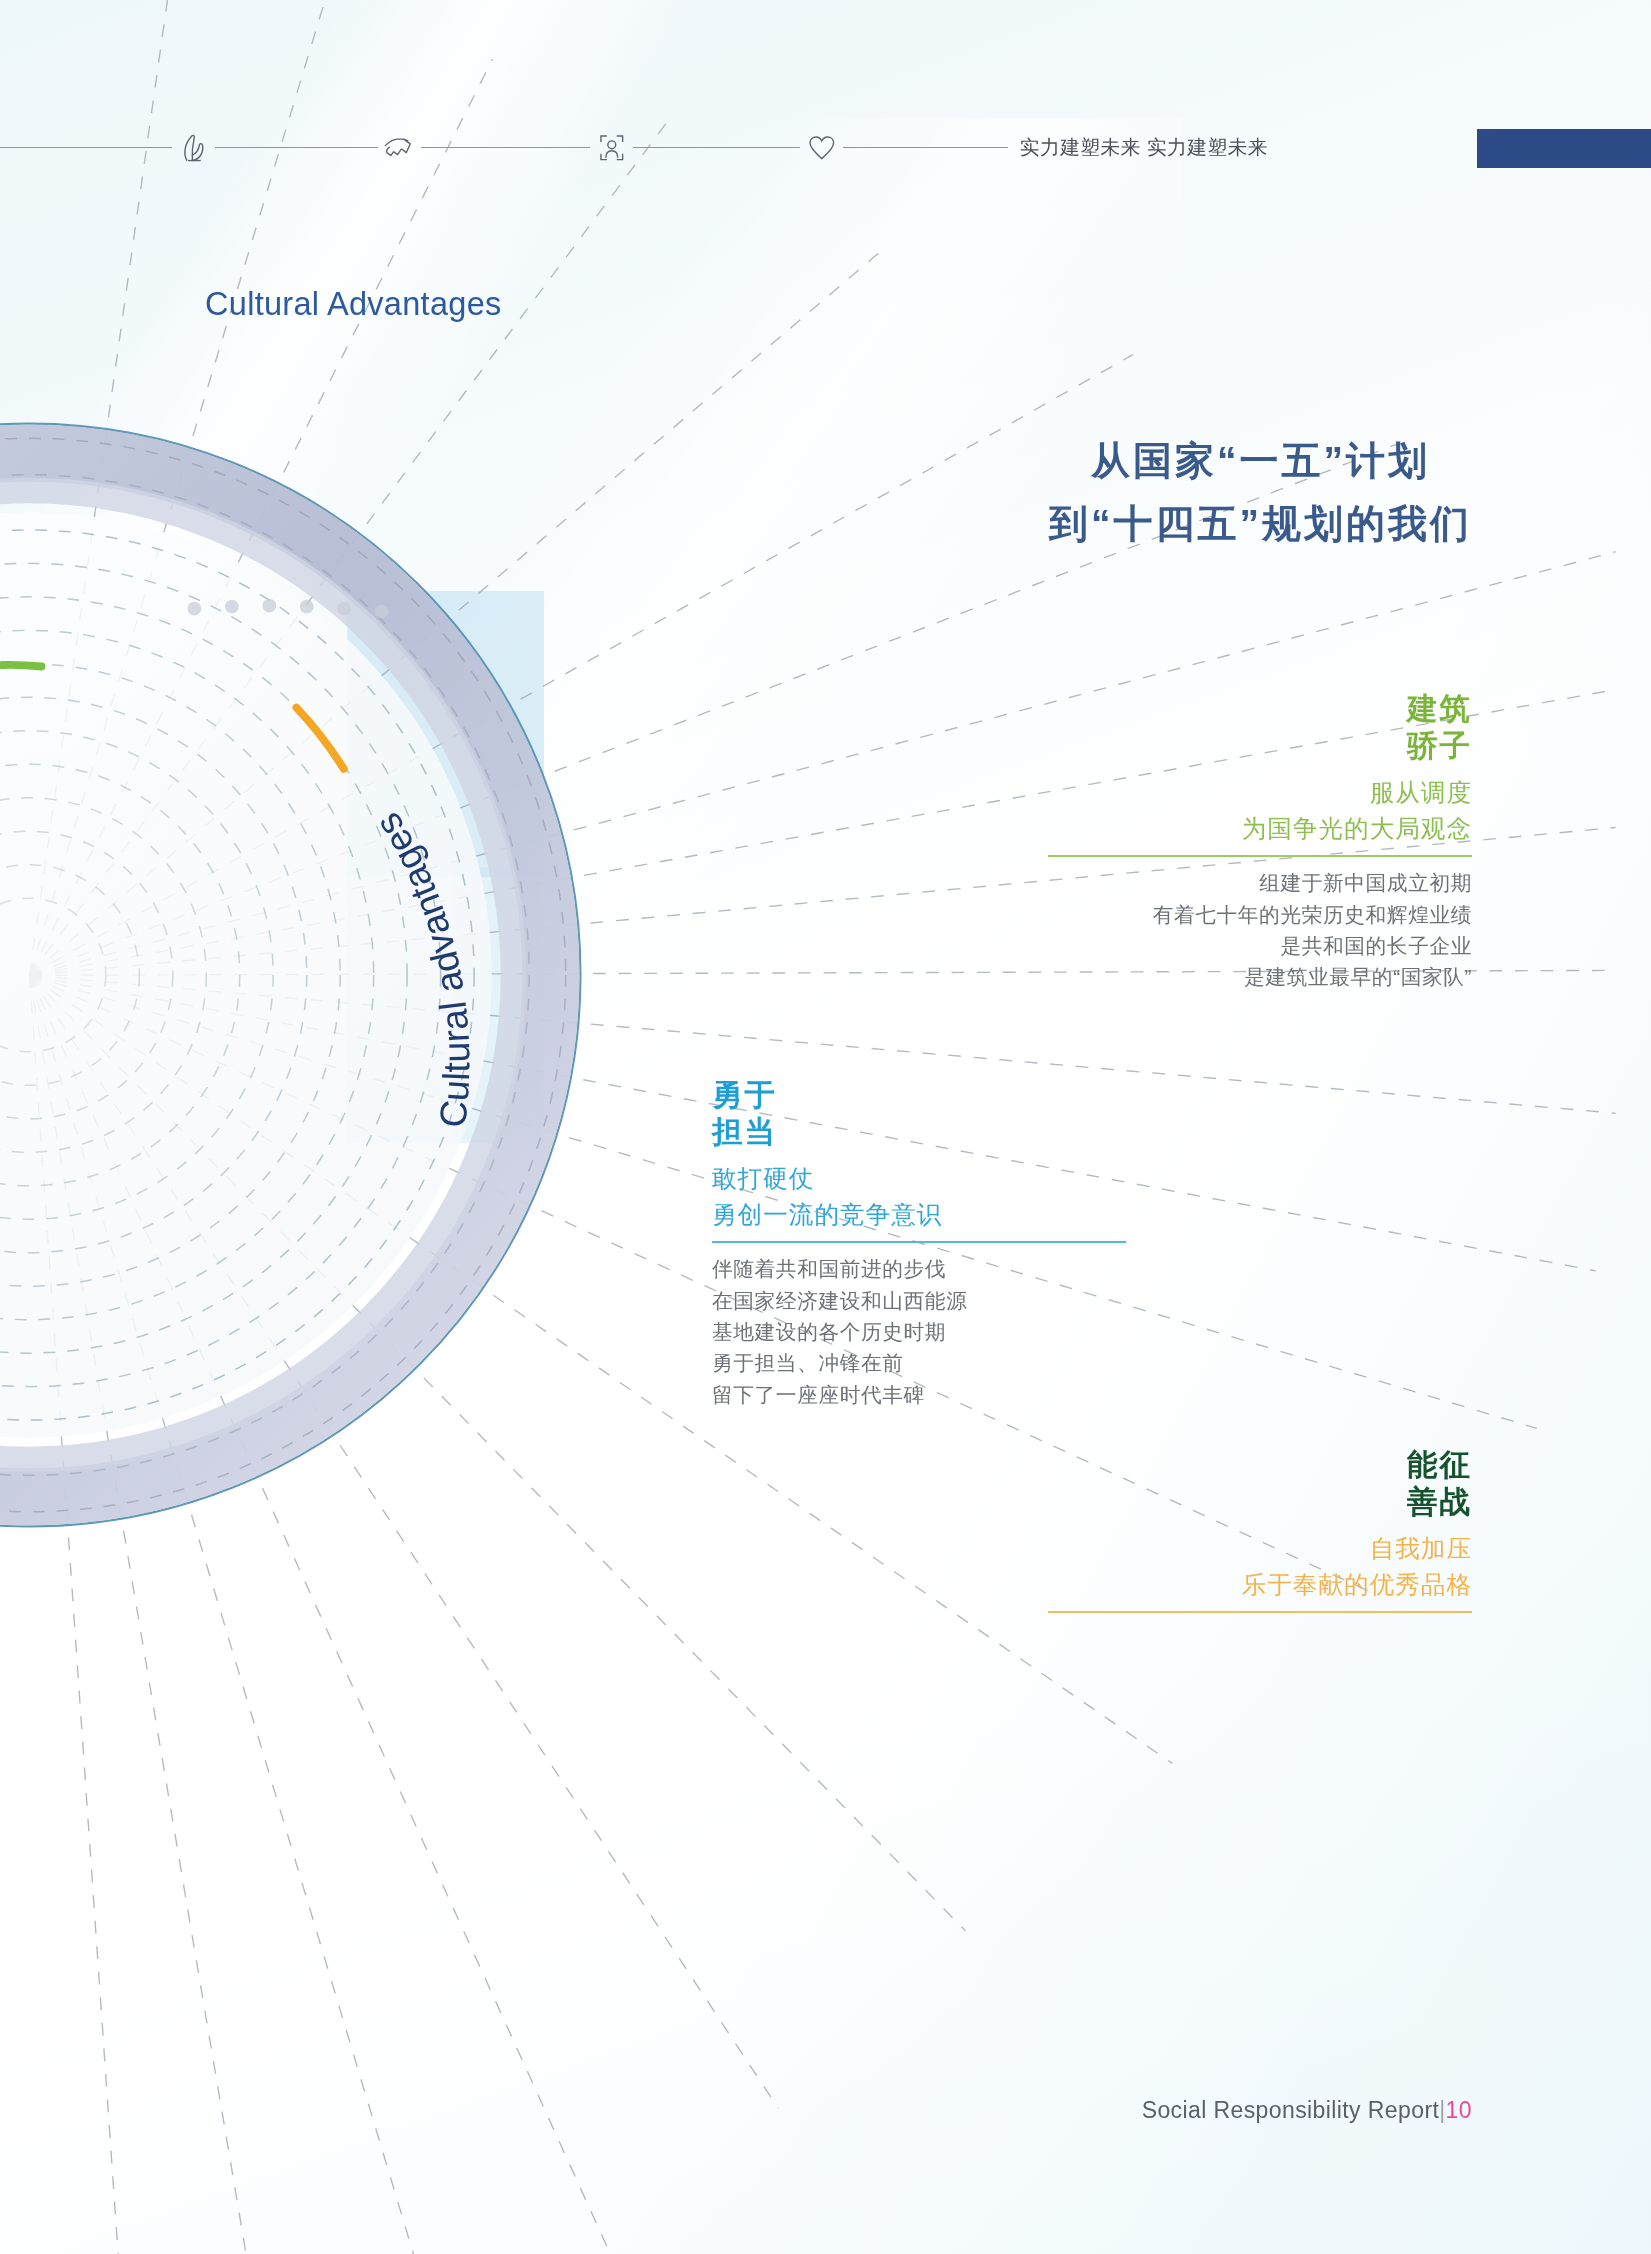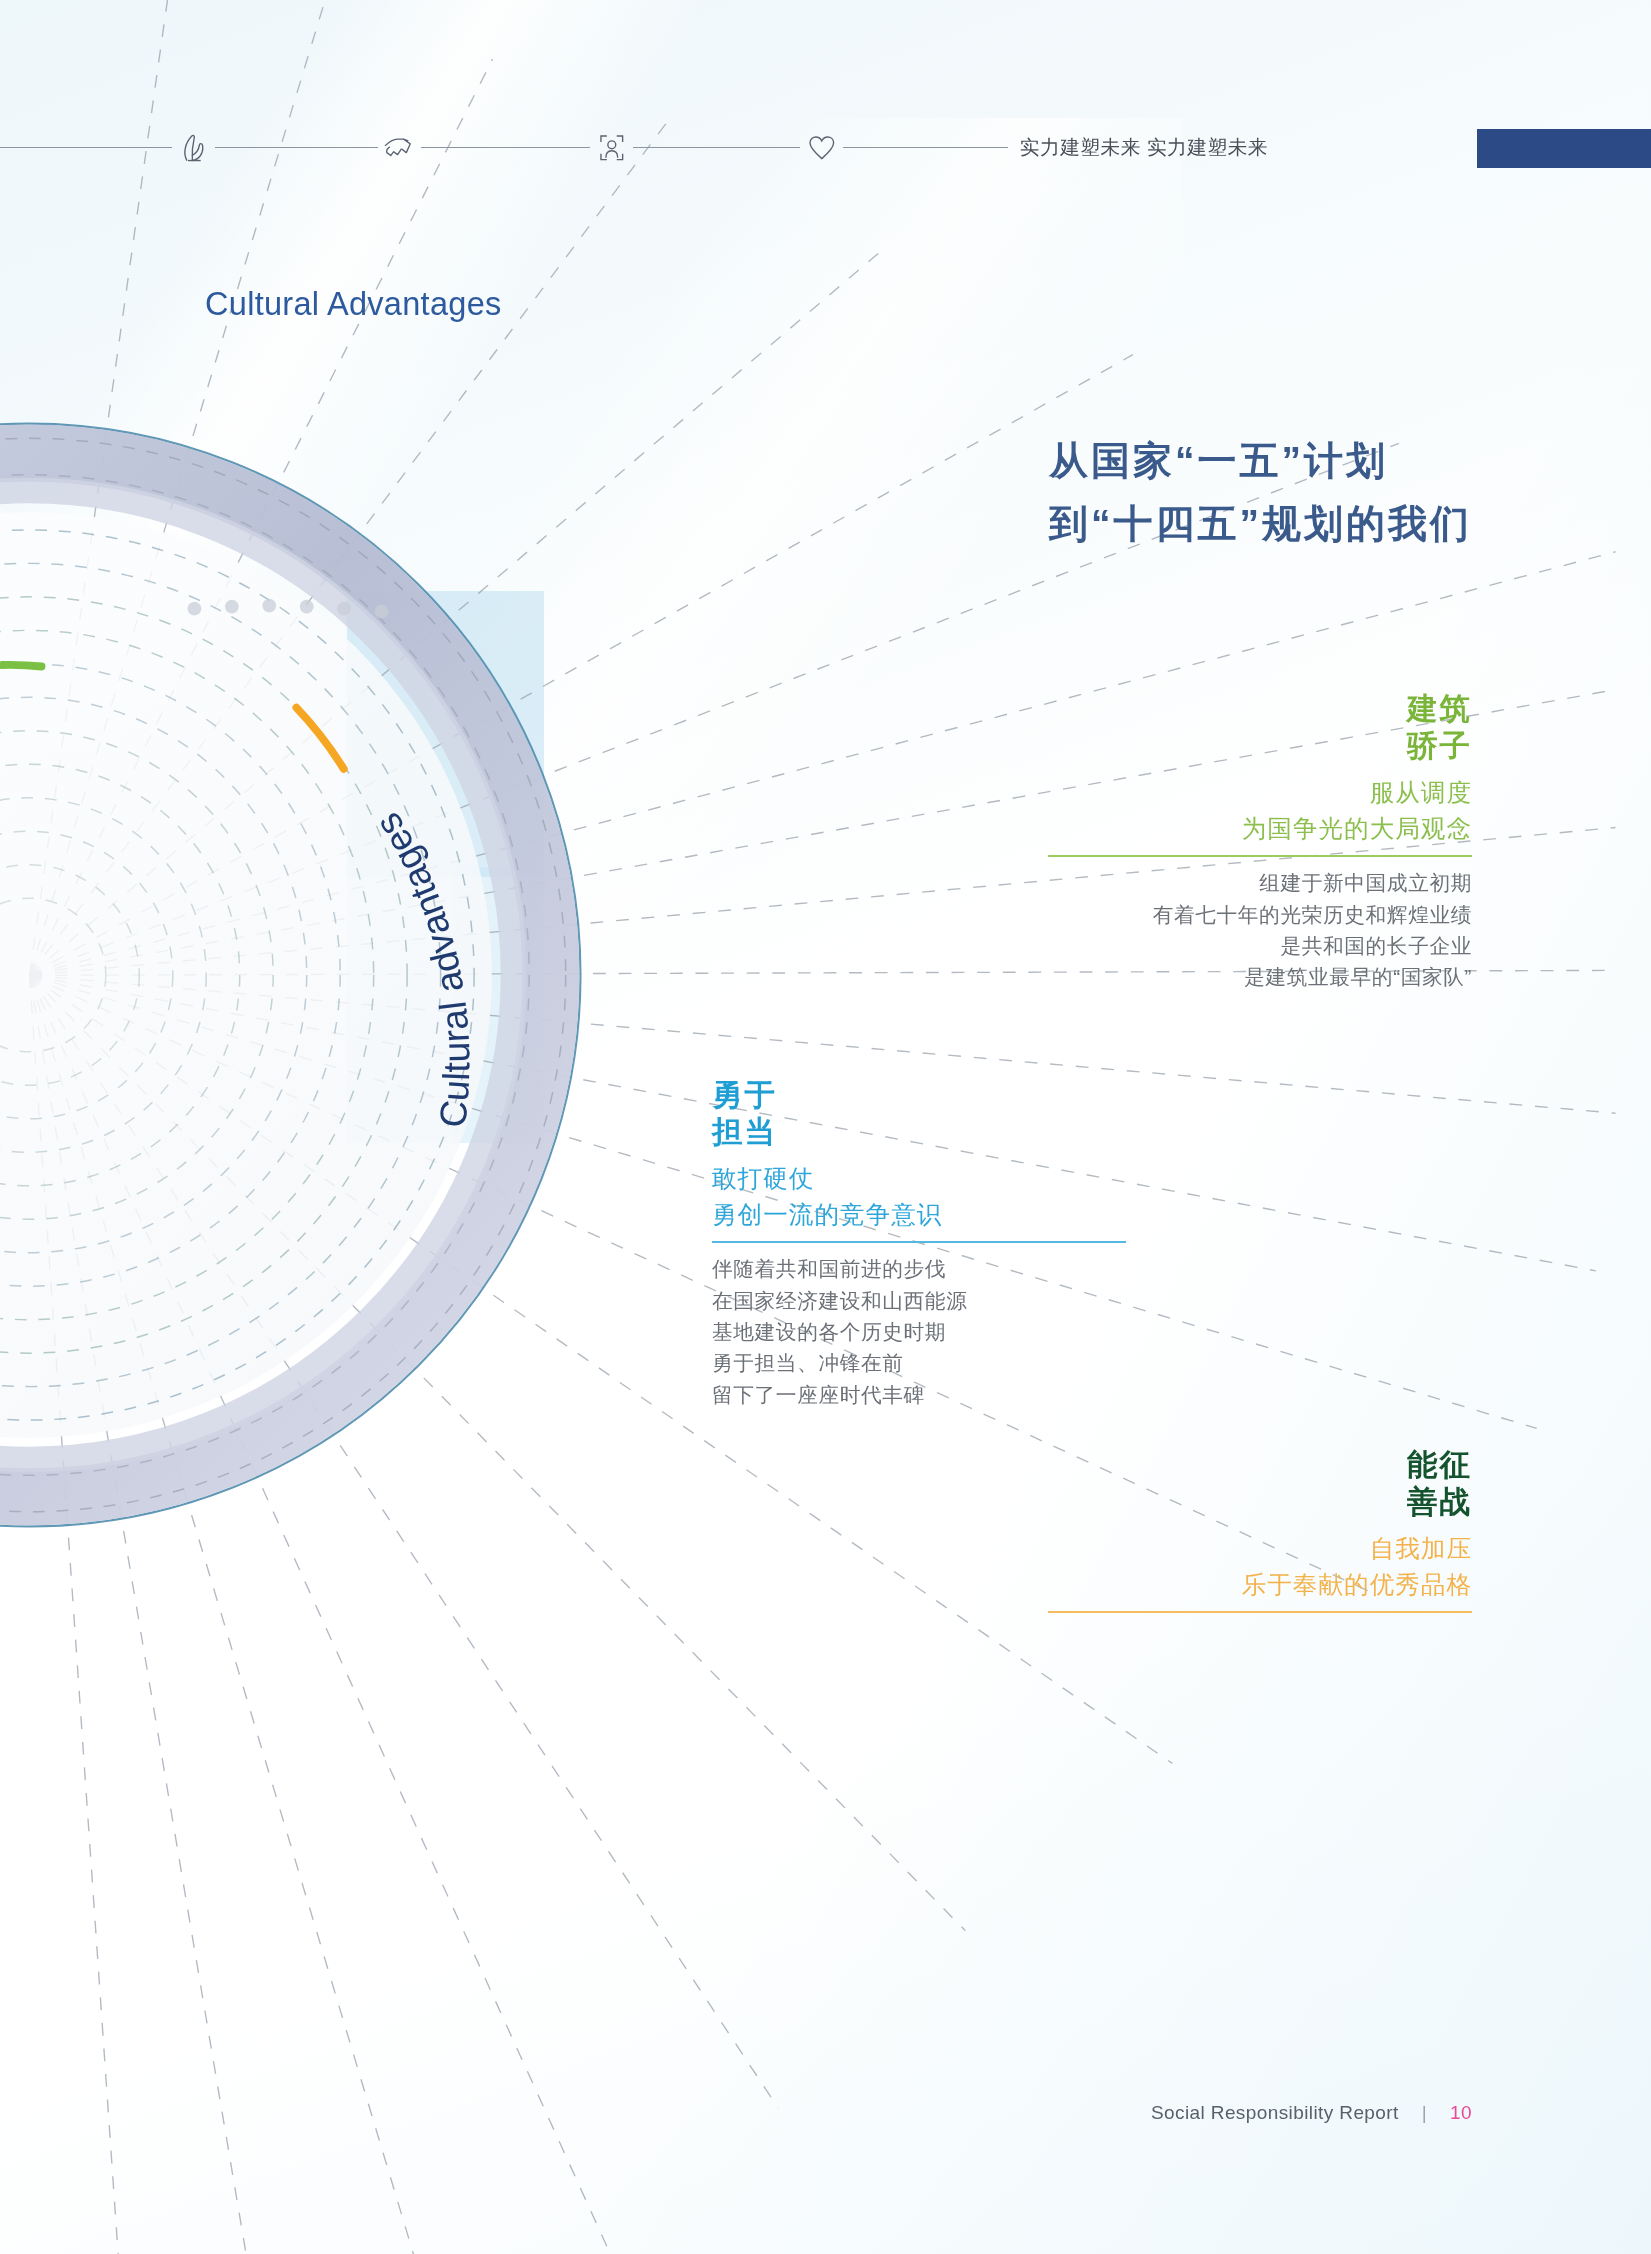--- a/index.html
+++ b/index.html
@@ -60,21 +60,21 @@
   .navyblock {
     position:absolute; right:0; top:129px; width:175px; height:39px; background:#2b4a86;
   }
 
   
   .title-block { position:absolute; left:205px; top:284px; }
   .title-cn { font-size:47px; font-weight:bold; color:#1f4a8a; letter-spacing:2px; line-height:1.18; }
   .title-en { font-size:32.5px; color:#2d5a9e; letter-spacing:0.3px; margin-top:2px; }
 
   
-  .headline { position:absolute; right:180px; top:429px; text-align:left; }
+  .headline { position:absolute; right:180px; top:429px; text-align:center; }
   .headline div { font-size:39px; font-weight:bold; color:#3b5a8c; letter-spacing:3px; line-height:1.62; }
 
   
   .block { position:absolute; }
   .block .bh { font-weight:bold; letter-spacing:2px; line-height:1.2; font-size:30.5px; }
   .block .bsub { font-weight:normal; letter-spacing:1px; line-height:1.45; font-size:24.6px; margin-top:11.8px; }
   .block .hr { height:2px; margin:8.9px 0 9.9px; }
   .block .body p { font-size:20.7px; color:#6c7178; line-height:1.52; letter-spacing:0.6px; }
 
   .block-green { right:180px; top:690px; text-align:right; width:424px; }
@@ -88,22 +88,22 @@
   .block-blue .hr { background:#54b9e2; }
 
   .block-orange { right:180px; top:1446px; text-align:right; width:424px; }
   .block-orange .bh { color:#14532d; }
   .block-orange .bsub { color:#f3b24a; }
   .block-orange .hr { background:#f5bd60; }
 
   
   .footer {
     position:absolute; right:180px; bottom:131px;
-    font-size:19px; color:#58606b; letter-spacing:0.4px;
-    display:flex; align-items:baseline; gap:23px;
+    font-size:23px; color:#58606b; letter-spacing:0.4px;
+    display:flex; align-items:baseline; gap:0;
   }
   .footer .sep { color:#9aa3b0; }
   .footer .pg { color:#ec4899; }
 </style>
 </head>
 <body>
 
 <div class="page">
   <div class="sheen sheen-a"></div>
   <div class="sheen sheen-b"></div>

